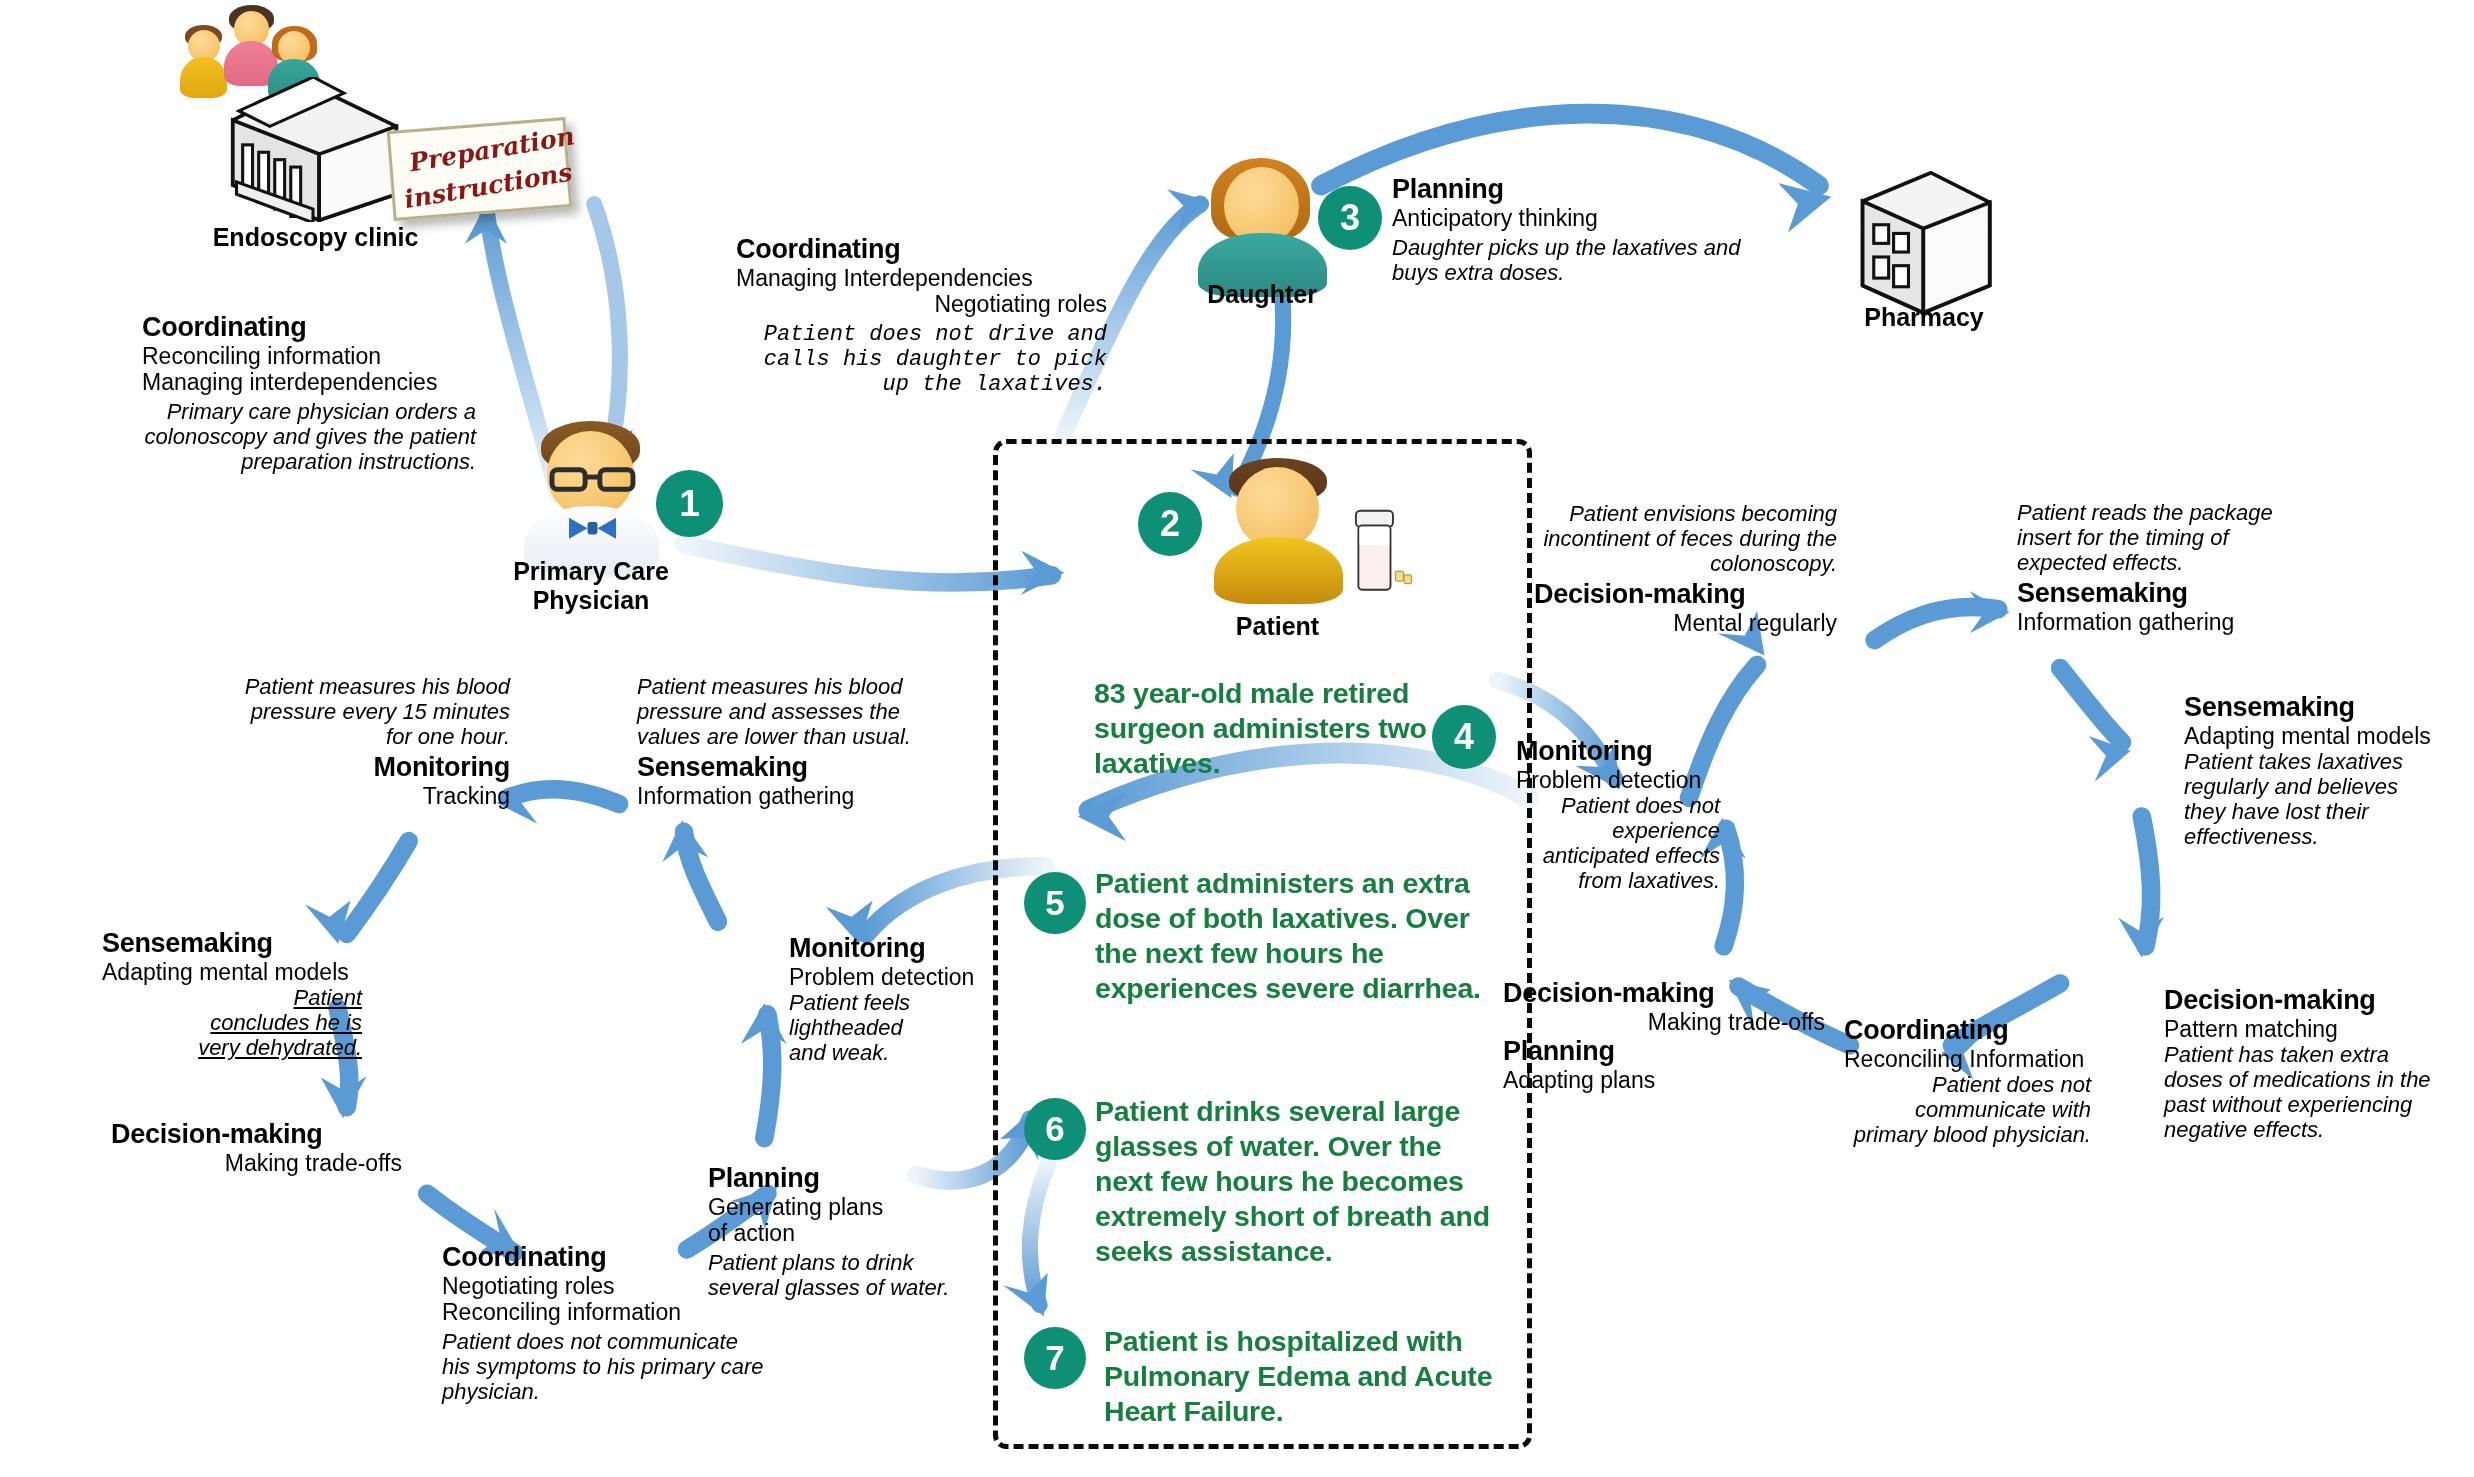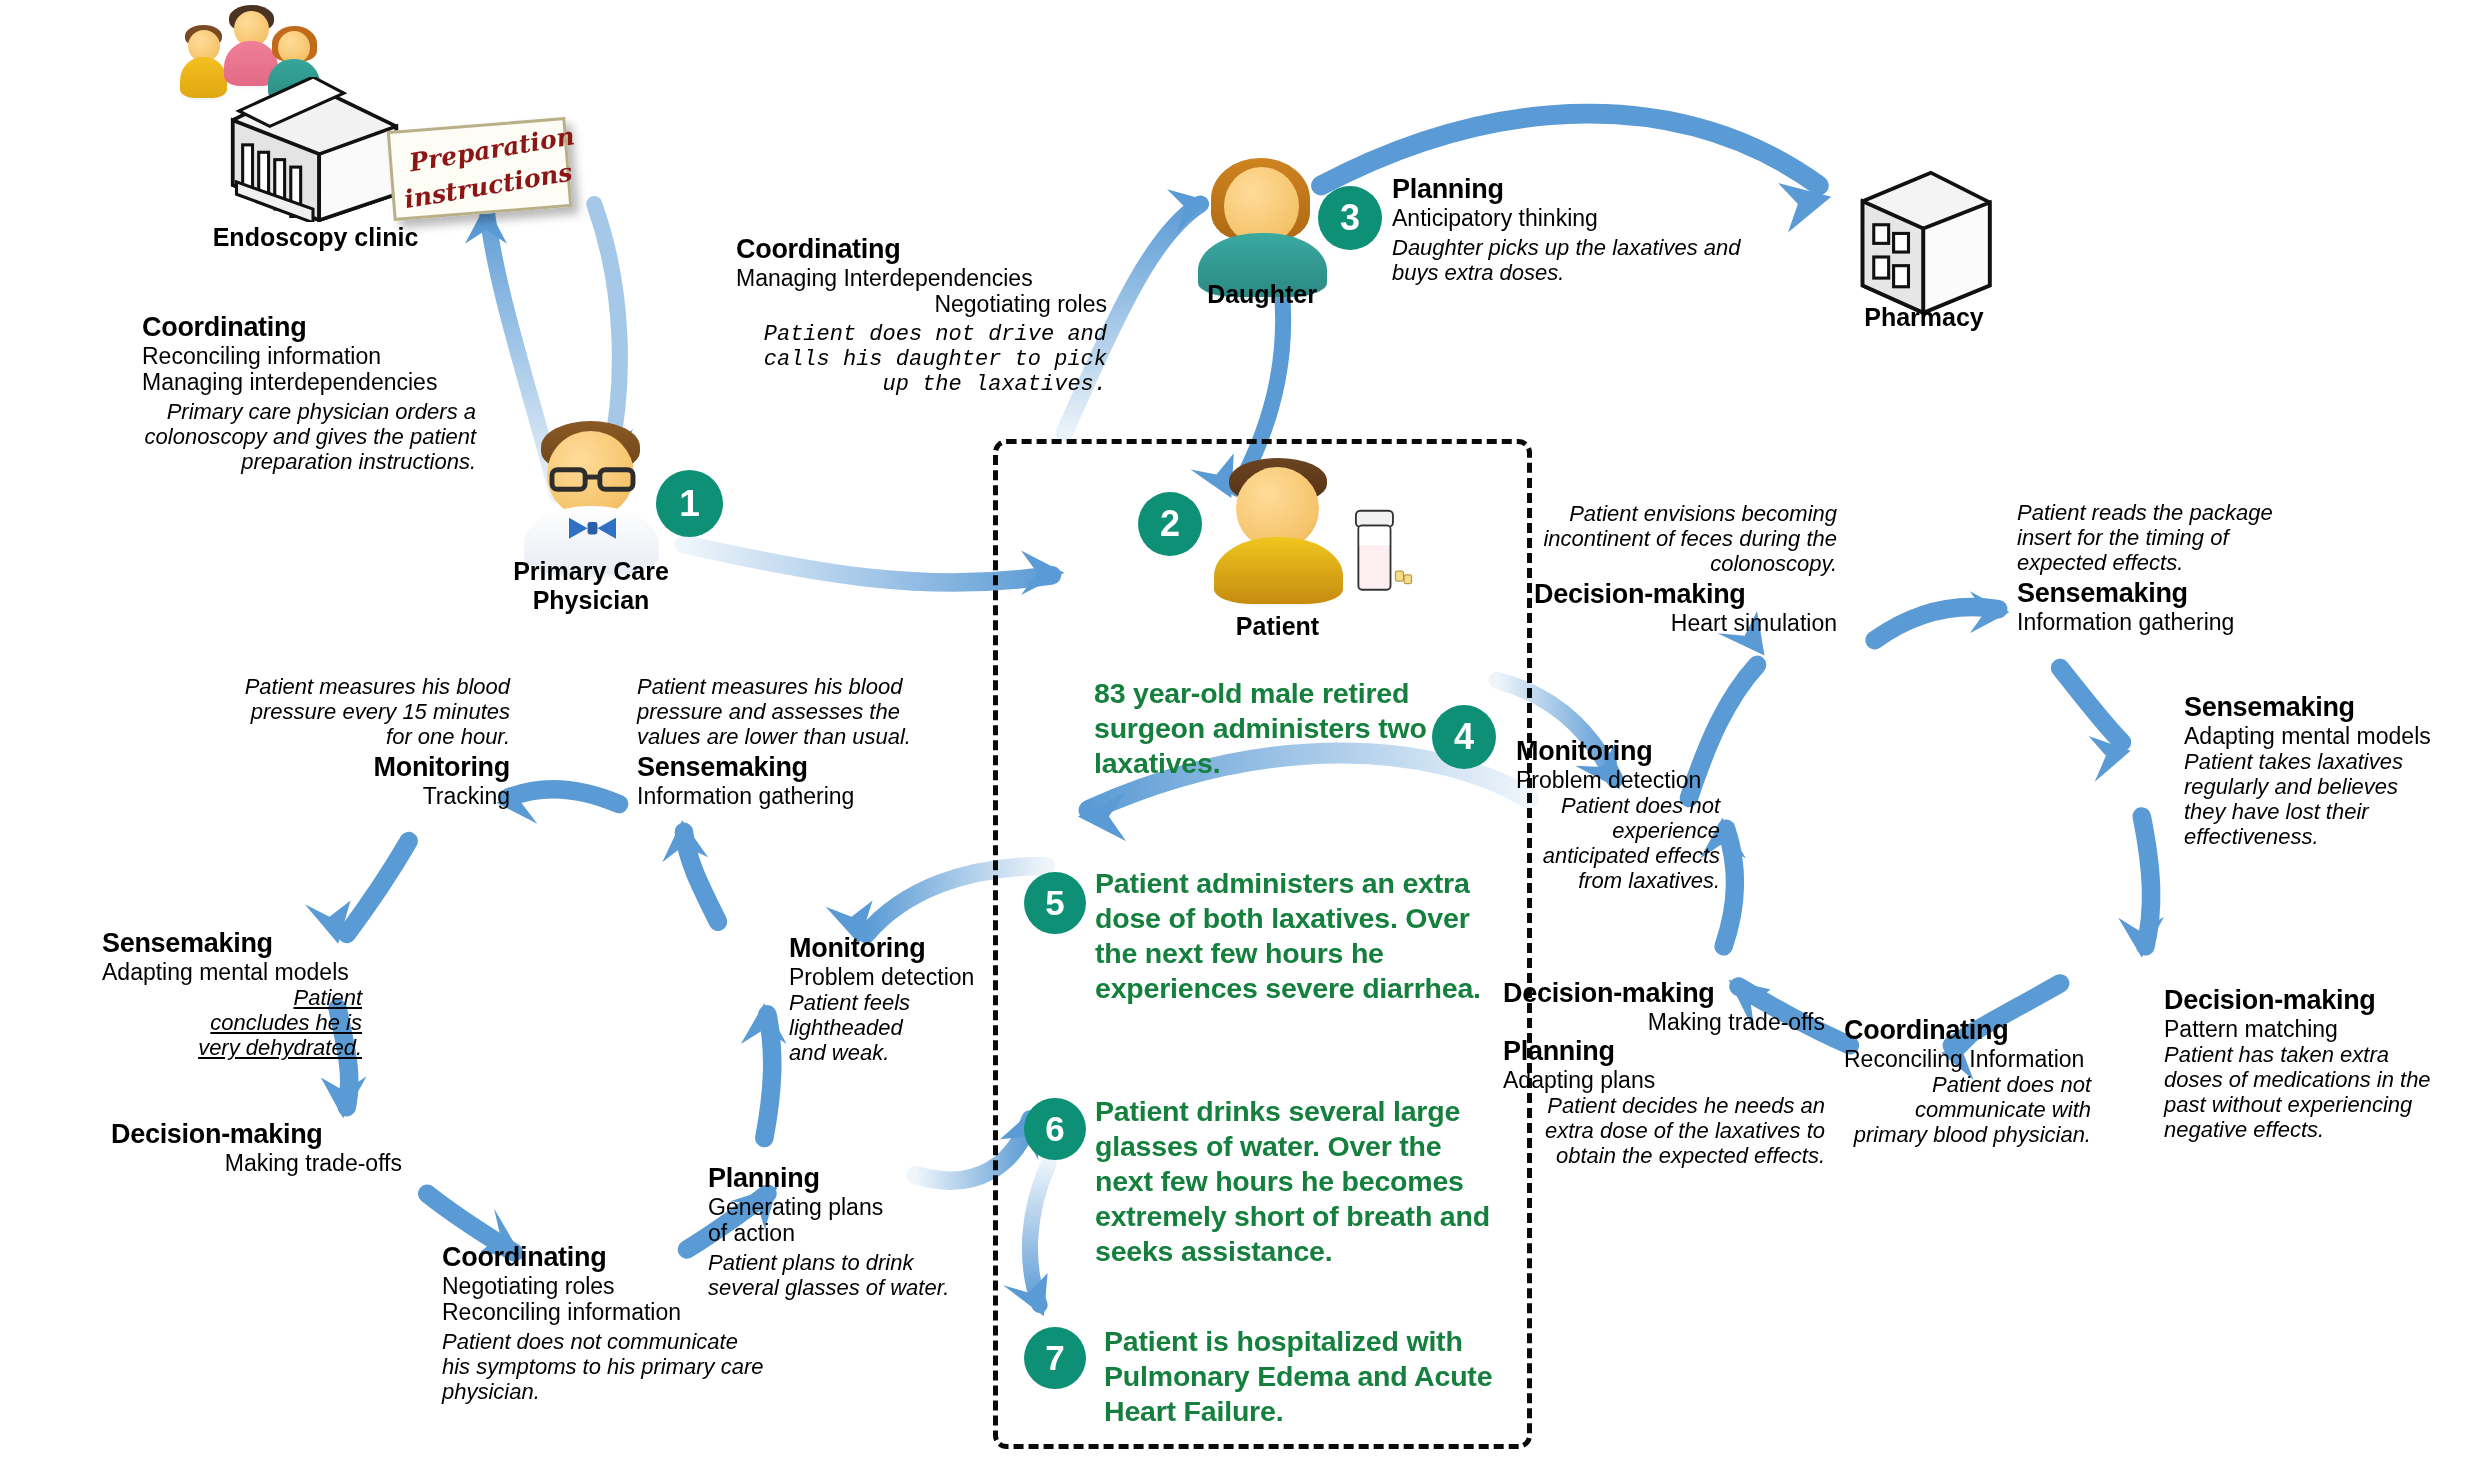--- a/index.html
+++ b/index.html
@@ -366,21 +366,21 @@
 
   <div class="badge" style="left:1024px;top:1098px;width:62px;height:62px;font-size:35px;">6</div>
   <div class="redtxt" style="left:1095px;top:1094px;width:408px;">Patient drinks several large glasses of water. Over the next few hours he becomes extremely short of breath and seeks assistance.</div>
 
   <div class="badge" style="left:1024px;top:1327px;width:62px;height:62px;font-size:35px;">7</div>
   <div class="redtxt" style="left:1104px;top:1324px;width:402px;">Patient is hospitalized with Pulmonary Edema and Acute Heart Failure.</div>
 
   <div class="blk ta-r" style="left:1534px;top:501px;width:303px;">
     <div class="it">Patient envisions becoming incontinent of feces during the colonoscopy.</div>
     <div class="hd ta-c" style="margin-top:2.5px;">Decision-making</div>
-    <div class="sub ta-r">Heart simulation</div>
+    <div class="sub ta-r">Mental regularly</div>
   </div>
 
   <div class="blk ta-l" style="left:2017px;top:500px;width:272px;">
     <div class="it">Patient reads the package insert for the timing of expected effects.</div>
     <div class="hd" style="margin-top:2.5px;">Sensemaking</div>
     <div class="sub">Information gathering</div>
   </div>
 
   <div class="blk ta-l" style="left:2184px;top:692px;width:260px;">
     <div class="hd">Sensemaking</div>
@@ -398,21 +398,20 @@
     <div class="hd ta-c">Coordinating</div>
     <div class="sub ta-c">Reconciling Information</div>
     <div class="it ta-r">Patient does not communicate with primary blood physician.</div>
   </div>
 
   <div class="blk ta-r" style="left:1503px;top:978px;width:322px;">
     <div class="hd ta-l">Decision-making</div>
     <div class="sub ta-r">Making trade-offs</div>
     <div class="hd ta-c" style="margin-top:1.2px;">Planning</div>
     <div class="sub ta-c">Adapting plans</div>
-    <div class="it ta-r">Patient decides he needs an extra dose of the laxatives to obtain the expected effects.</div>
   </div>
 
   <div class="blk ta-r" style="left:1516px;top:736px;width:272px;">
     <div class="hd ta-c">Monitoring</div>
     <div class="sub ta-l">Problem detection</div>
     <div class="it ta-r" style="width:204px;">Patient does not experience anticipated effects from laxatives.</div>
   </div>
 
   <div class="blk ta-r" style="left:244px;top:674px;width:266px;">
     <div class="it">Patient measures his blood pressure every 15 minutes for one hour.</div>

